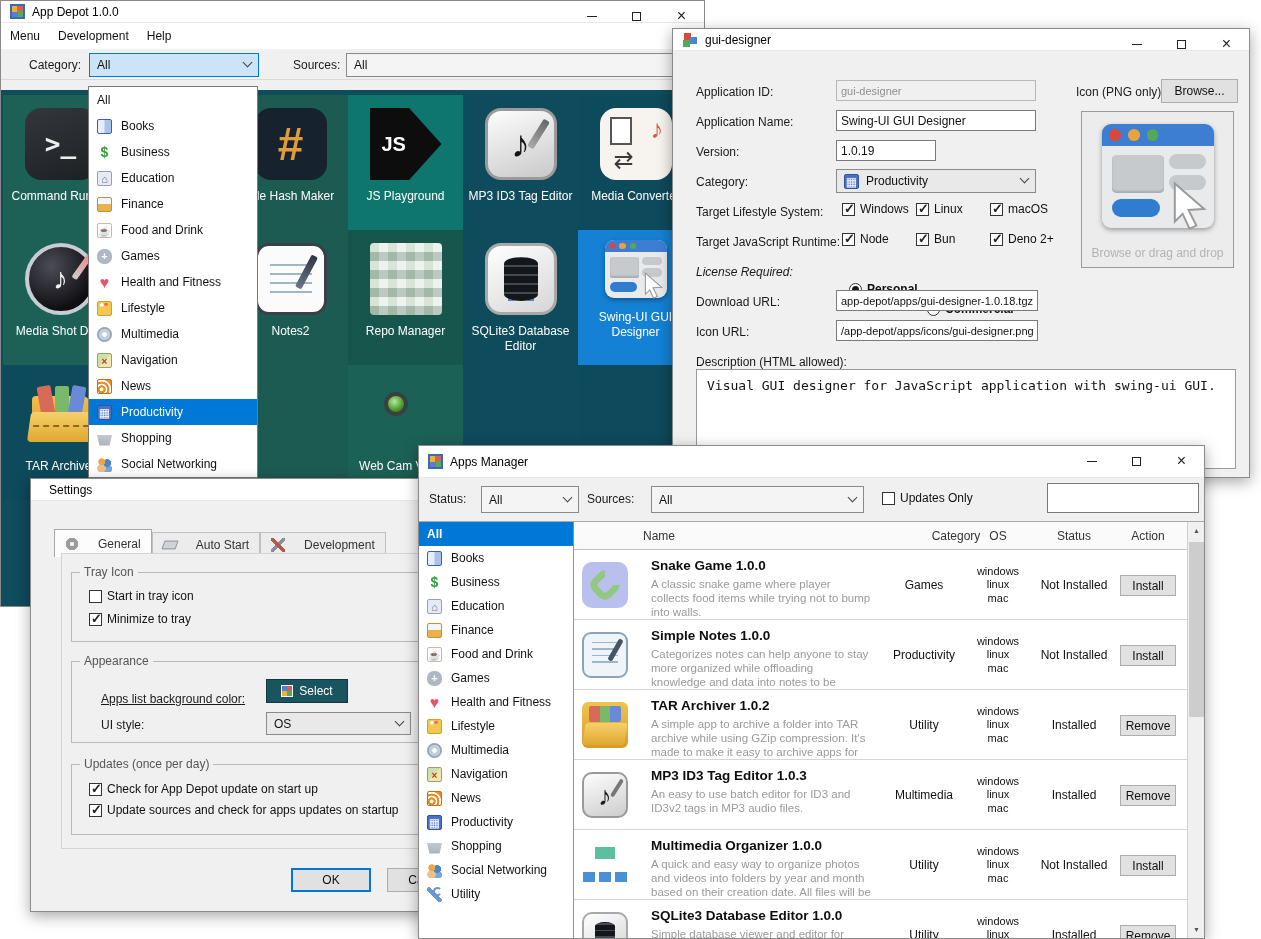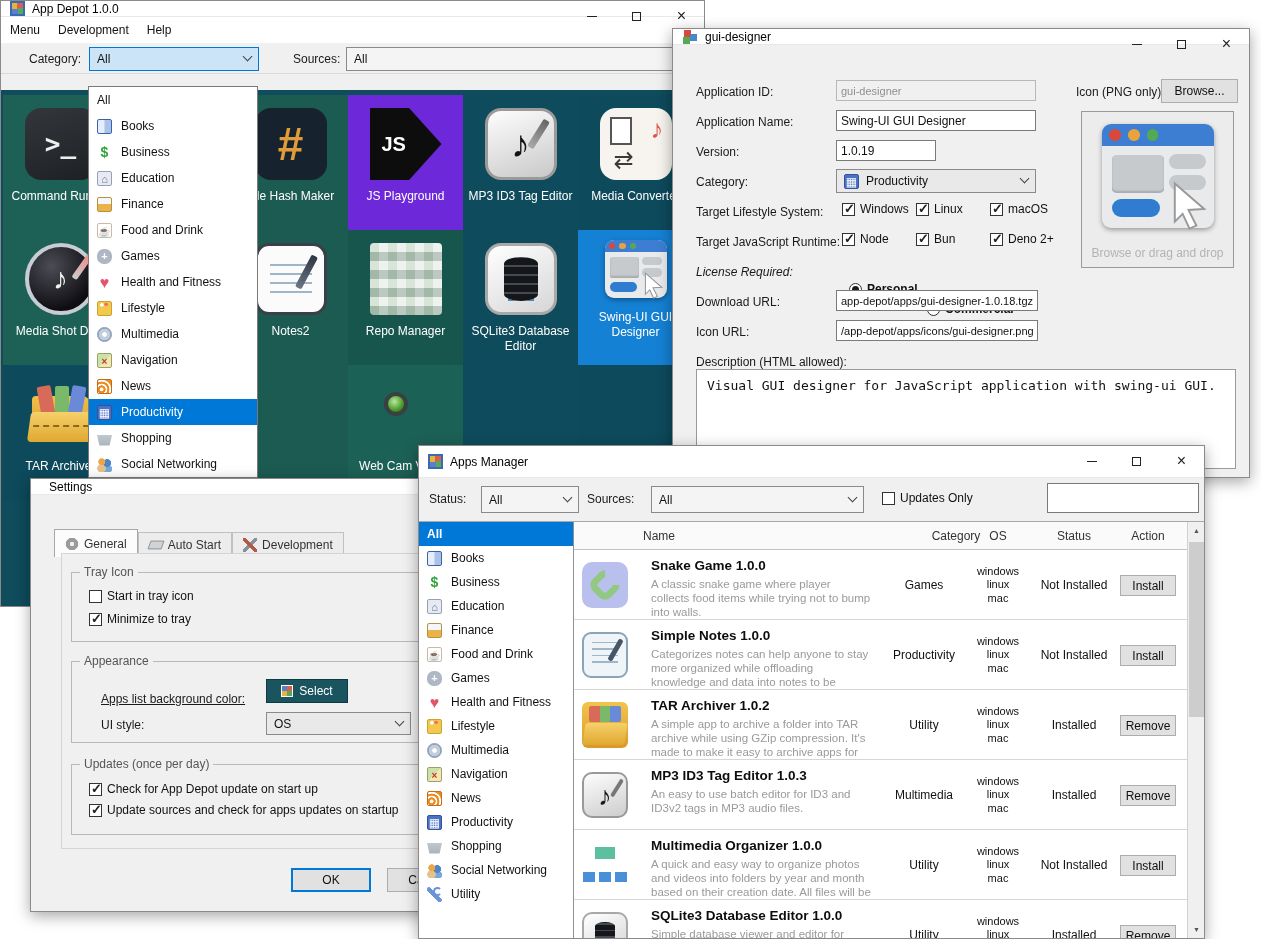--- a/index.html
+++ b/index.html
@@ -3,21 +3,21 @@
 <meta charset="utf-8">
 <style>
   * { margin:0; padding:0; box-sizing:border-box; }
   html,body { width:1261px; height:939px; }
   body { position:relative; overflow:hidden; background:#fff;
          font-family:"Liberation Sans", sans-serif; font-size:12px; color:#111; }
 
   
   .win { position:absolute; background:#f0f0f0; border:1px solid #8a8a8a;
          box-shadow:0 4px 14px rgba(0,0,0,.35); }
-  .titlebar { position:relative; height:16px; background:#fff; display:flex; align-items:center;
+  .titlebar { position:relative; height:22px; background:#fff; display:flex; align-items:center;
               border-bottom:1px solid #e8e8e8; }
   .title-text { font-size:12px; color:#000; margin-left:7px; }
   .tb-btns { position:absolute; right:0; top:0; height:30px; display:flex; }
   .tb-btn { width:45px; height:30px; display:flex; align-items:center; justify-content:center; }
   .glyph-min { width:10px; border-bottom:1px solid #222; height:1px; display:block; }
   .glyph-max { width:9px; height:9px; border:1px solid #222; display:block; }
   .glyph-close { font-size:16px; color:#222; line-height:1; }
   .app-ic { width:15px; height:15px; margin-left:9px; flex:none;
             border:2px solid #3a6ab0; background:conic-gradient(#d9604f 0 25%,#5aa85a 0 50%,#5a7fd0 0 75%,#e8b23c 0); }
   .cube-ic { width:16px; height:14px; margin-left:9px; position:relative; flex:none; }
@@ -178,21 +178,21 @@
   .icon-panel { position:absolute; left:408px; top:82px; width:153px; height:157px; background:#ececec;
                 border:1px solid #9a9a9a; }
   .icon-panel .hint { position:absolute; bottom:7px; width:100%; text-align:center; color:#b3b3b3; font-size:12px; }
   .desc-box { position:absolute; left:23px; top:340px; width:540px; height:100px; background:#fff;
               border:1px solid #9a9a9a; padding:8px 10px; font-family:"DejaVu Sans Mono",monospace;
               font-size:13px; color:#111; }
 
   
   #win-settings { left:30px; top:478px; width:690px; height:434px; z-index:30; }
   .tabstrip { position:absolute; left:23px; top:50px; display:flex; align-items:flex-end; }
-  .tab { height:25px; display:flex; align-items:center; gap:5px; padding:0 10px; border:1px solid #c0c0c0;
+  .tab { height:25px; display:flex; align-items:center; gap:19px; padding:0 10px; border:1px solid #c0c0c0;
          border-bottom:none; background:#ececec; color:#333; font-size:12px; }
   .tab[data-active="true"] { background:#fcfcfc; height:28px; border-color:#a8a8a8; }
   .tab-ic { width:14px; height:14px; display:inline-block; flex:none; }
   .tab-ic[data-ticon="gear"] { background:radial-gradient(circle,#f0f0f0 0 2px,#9a9a9a 2.5px 6px,transparent 6.5px); }
   .tab-ic[data-ticon="autostart"] { background:#d0d4d8; border:1px solid #888; transform:skewX(-20deg) scaleY(.6); }
   .tab-ic[data-ticon="tools"] { background:linear-gradient(45deg,transparent 42%,#b05a4a 42% 58%,transparent 58%),
         linear-gradient(-45deg,transparent 42%,#8a9098 42% 58%,transparent 58%); }
   .tabpage { position:absolute; left:30px; top:74px; width:560px; height:296px; background:#f0f0f0;
              border:1px solid #d4d4d4; }
   .sel-btn { position:absolute; left:235px; top:200px; width:82px; height:24px; background:#19545f;
@@ -306,21 +306,21 @@
       <span class="tlabel">Command Runner</span>
         </div>
     </div>
     <div class="cell" style="left:117px; top:5px; background:#0f4c5c;"></div>
     <div class="cell" style="left:232px; top:5px; background:#1c5b52;">
       <div class="tile">
           <span class="ticon ti-hash">#</span>
       <span class="tlabel">File Hash Maker</span>
         </div>
     </div>
-    <div class="cell" style="left:347px; top:5px; background:#6d28d9;">
+    <div class="cell" style="left:347px; top:5px; background:#0f766e;">
       <div class="tile">
           <span class="ticon ti-js">JS</span>
       <span class="tlabel">JS Playground</span>
         </div>
     </div>
     <div class="cell" style="left:462px; top:5px; background:#0e4b5c;">
       <div class="tile">
           <span class="ticon ti-mp3">♪</span>
       <span class="tlabel">MP3 ID3 Tag Editor</span>
         </div>

